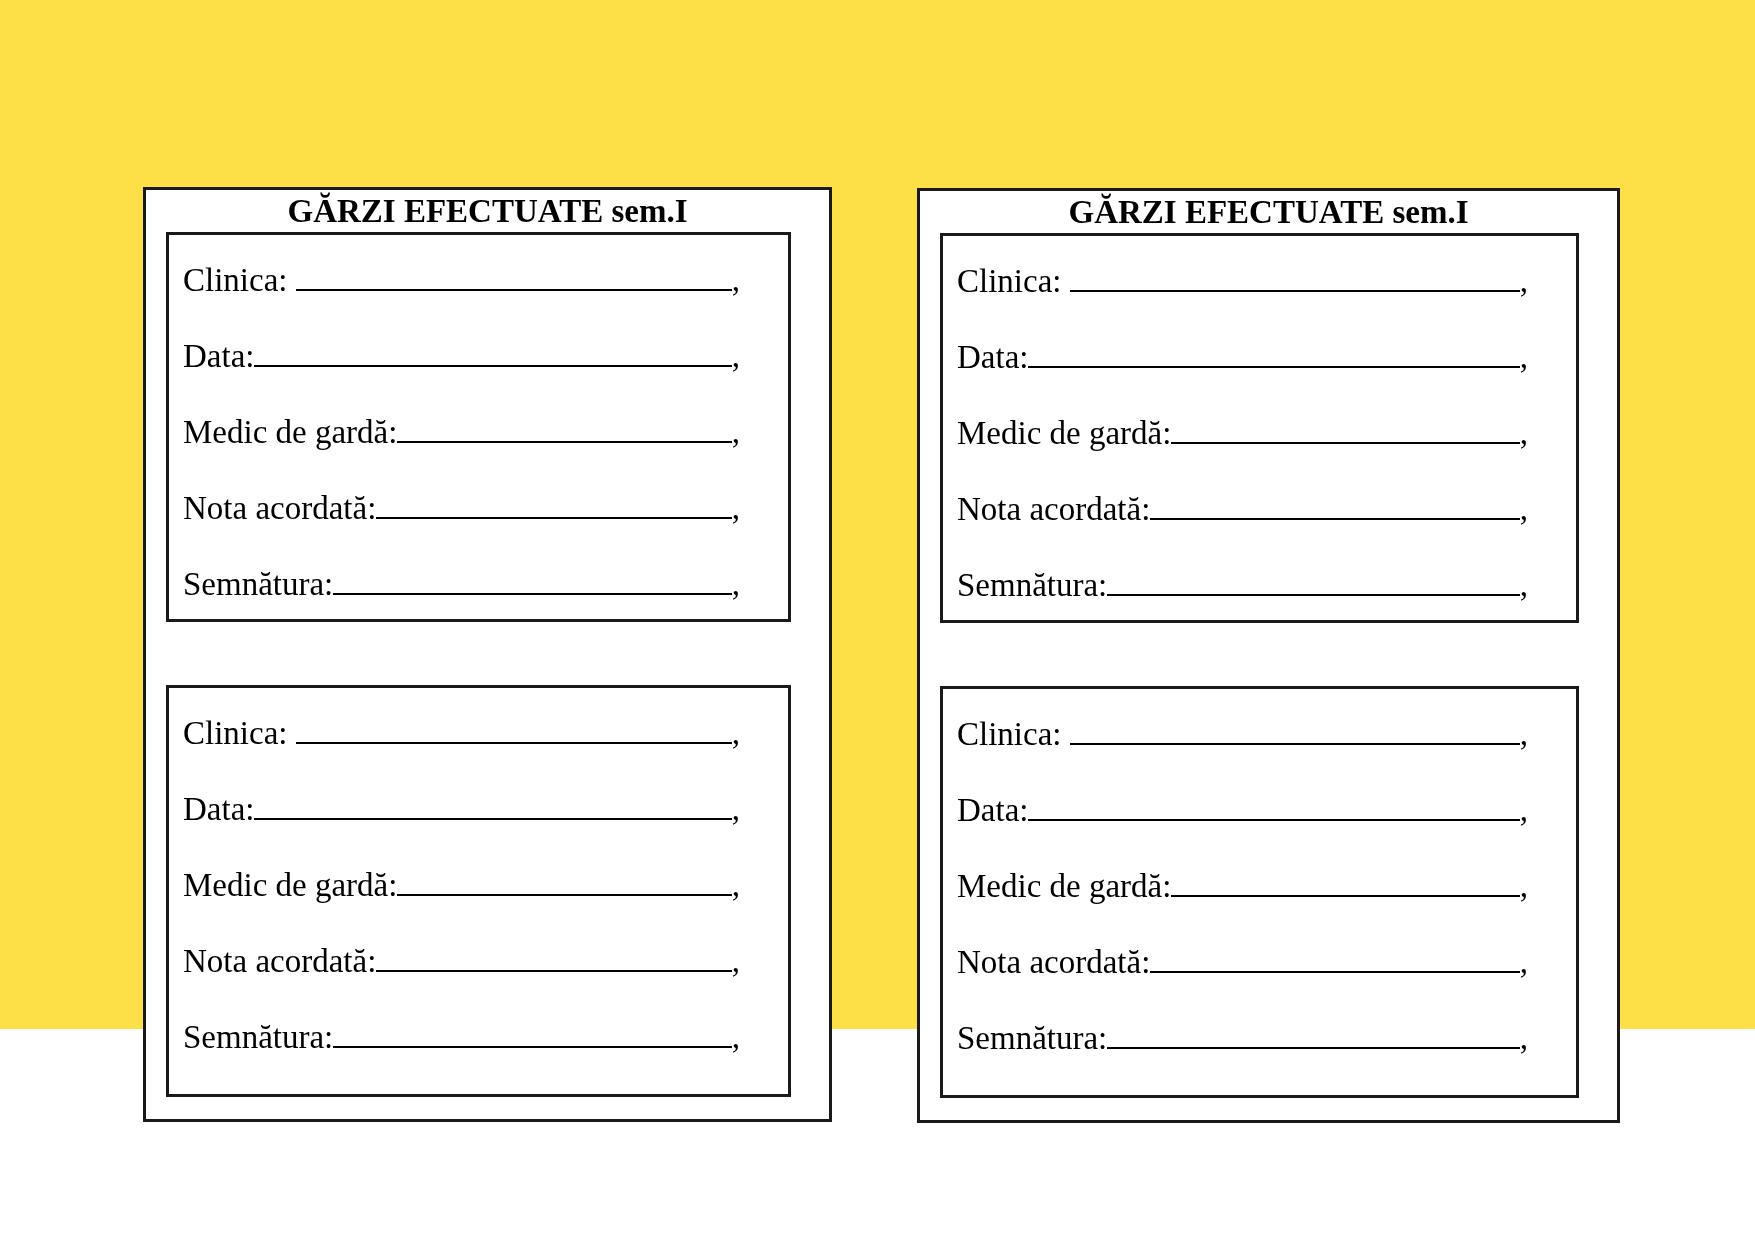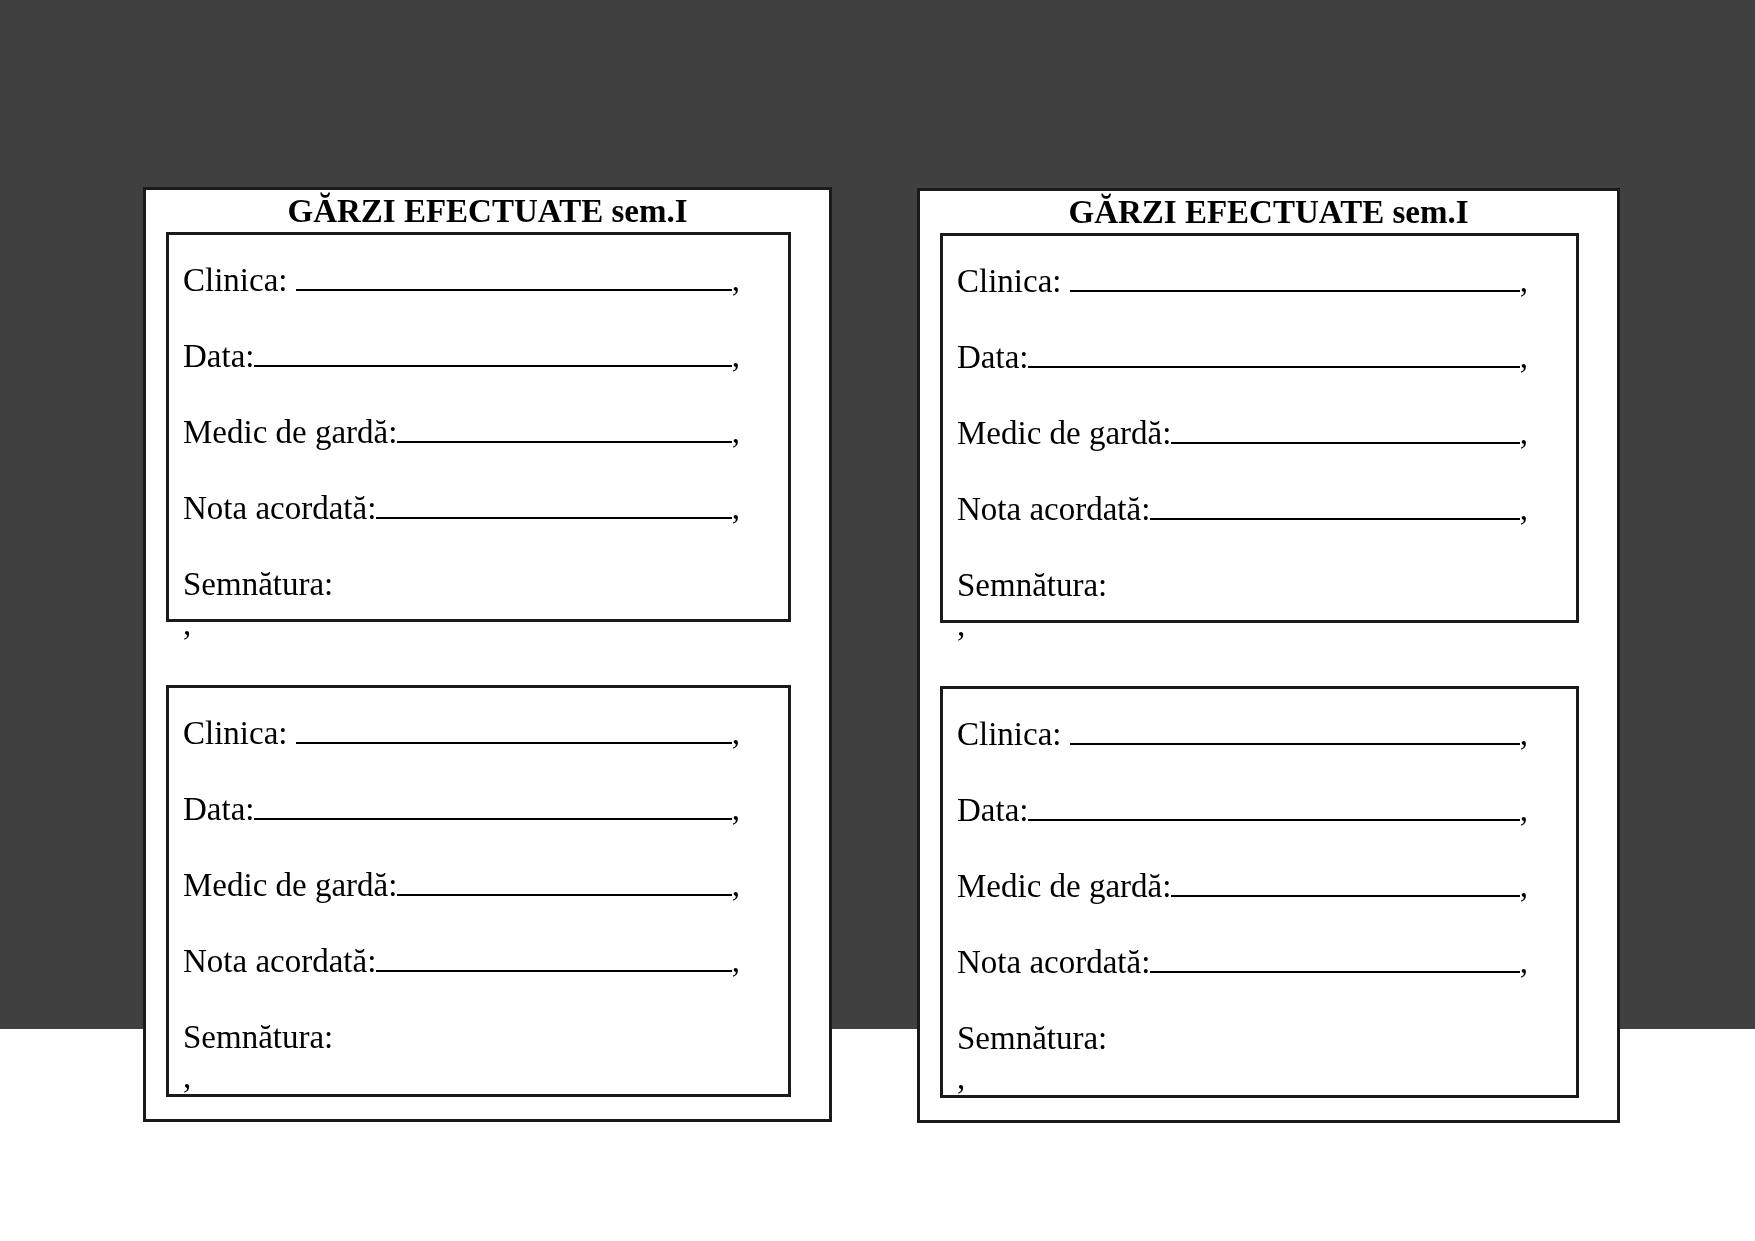--- a/index.html
+++ b/index.html
@@ -4,21 +4,21 @@
 <style>
   * { box-sizing: border-box; margin: 0; padding: 0; }
   html, body { background: #ffffff; }
   body {
     width: 1755px; height: 1241px;
     font-family: "Liberation Serif", "DejaVu Serif", serif;
     color: #000000;
     position: relative;
     overflow: hidden;
   }
-  .page { position: relative; width: 1755px; height: 1029px; background: #404040; }
+  .page { position: relative; width: 1755px; height: 1029px; background: #fde047; }
 
   .panel {
     position: absolute;
     border: 3px solid #1a1a1a;
     background: #ffffff;
   }
   .panel-left  { left: 143px; top: 187px; width: 689px; height: 935px; }
   .panel-right { left: 917px; top: 188px; width: 703px; height: 935px; }
 
   .panel-title {
@@ -42,21 +42,21 @@
 
   .field-row {
     display: flex;
     align-items: baseline;
     height: 44px;
     line-height: 44px;
     margin-bottom: 32px;
     font-size: 33px;
     white-space: pre;
   }
-  .field-row:last-child { margin-bottom: 0; flex-direction: column; }
+  .field-row:last-child { margin-bottom: 0; }
 
   .blank-line {
     flex: 1 1 auto;
     height: 10px;
     margin-bottom: -6px;
     border-bottom: 2px solid #000000;
   }
   .field-label, .comma-suffix { flex: 0 0 auto; }
 </style>
 </head>

